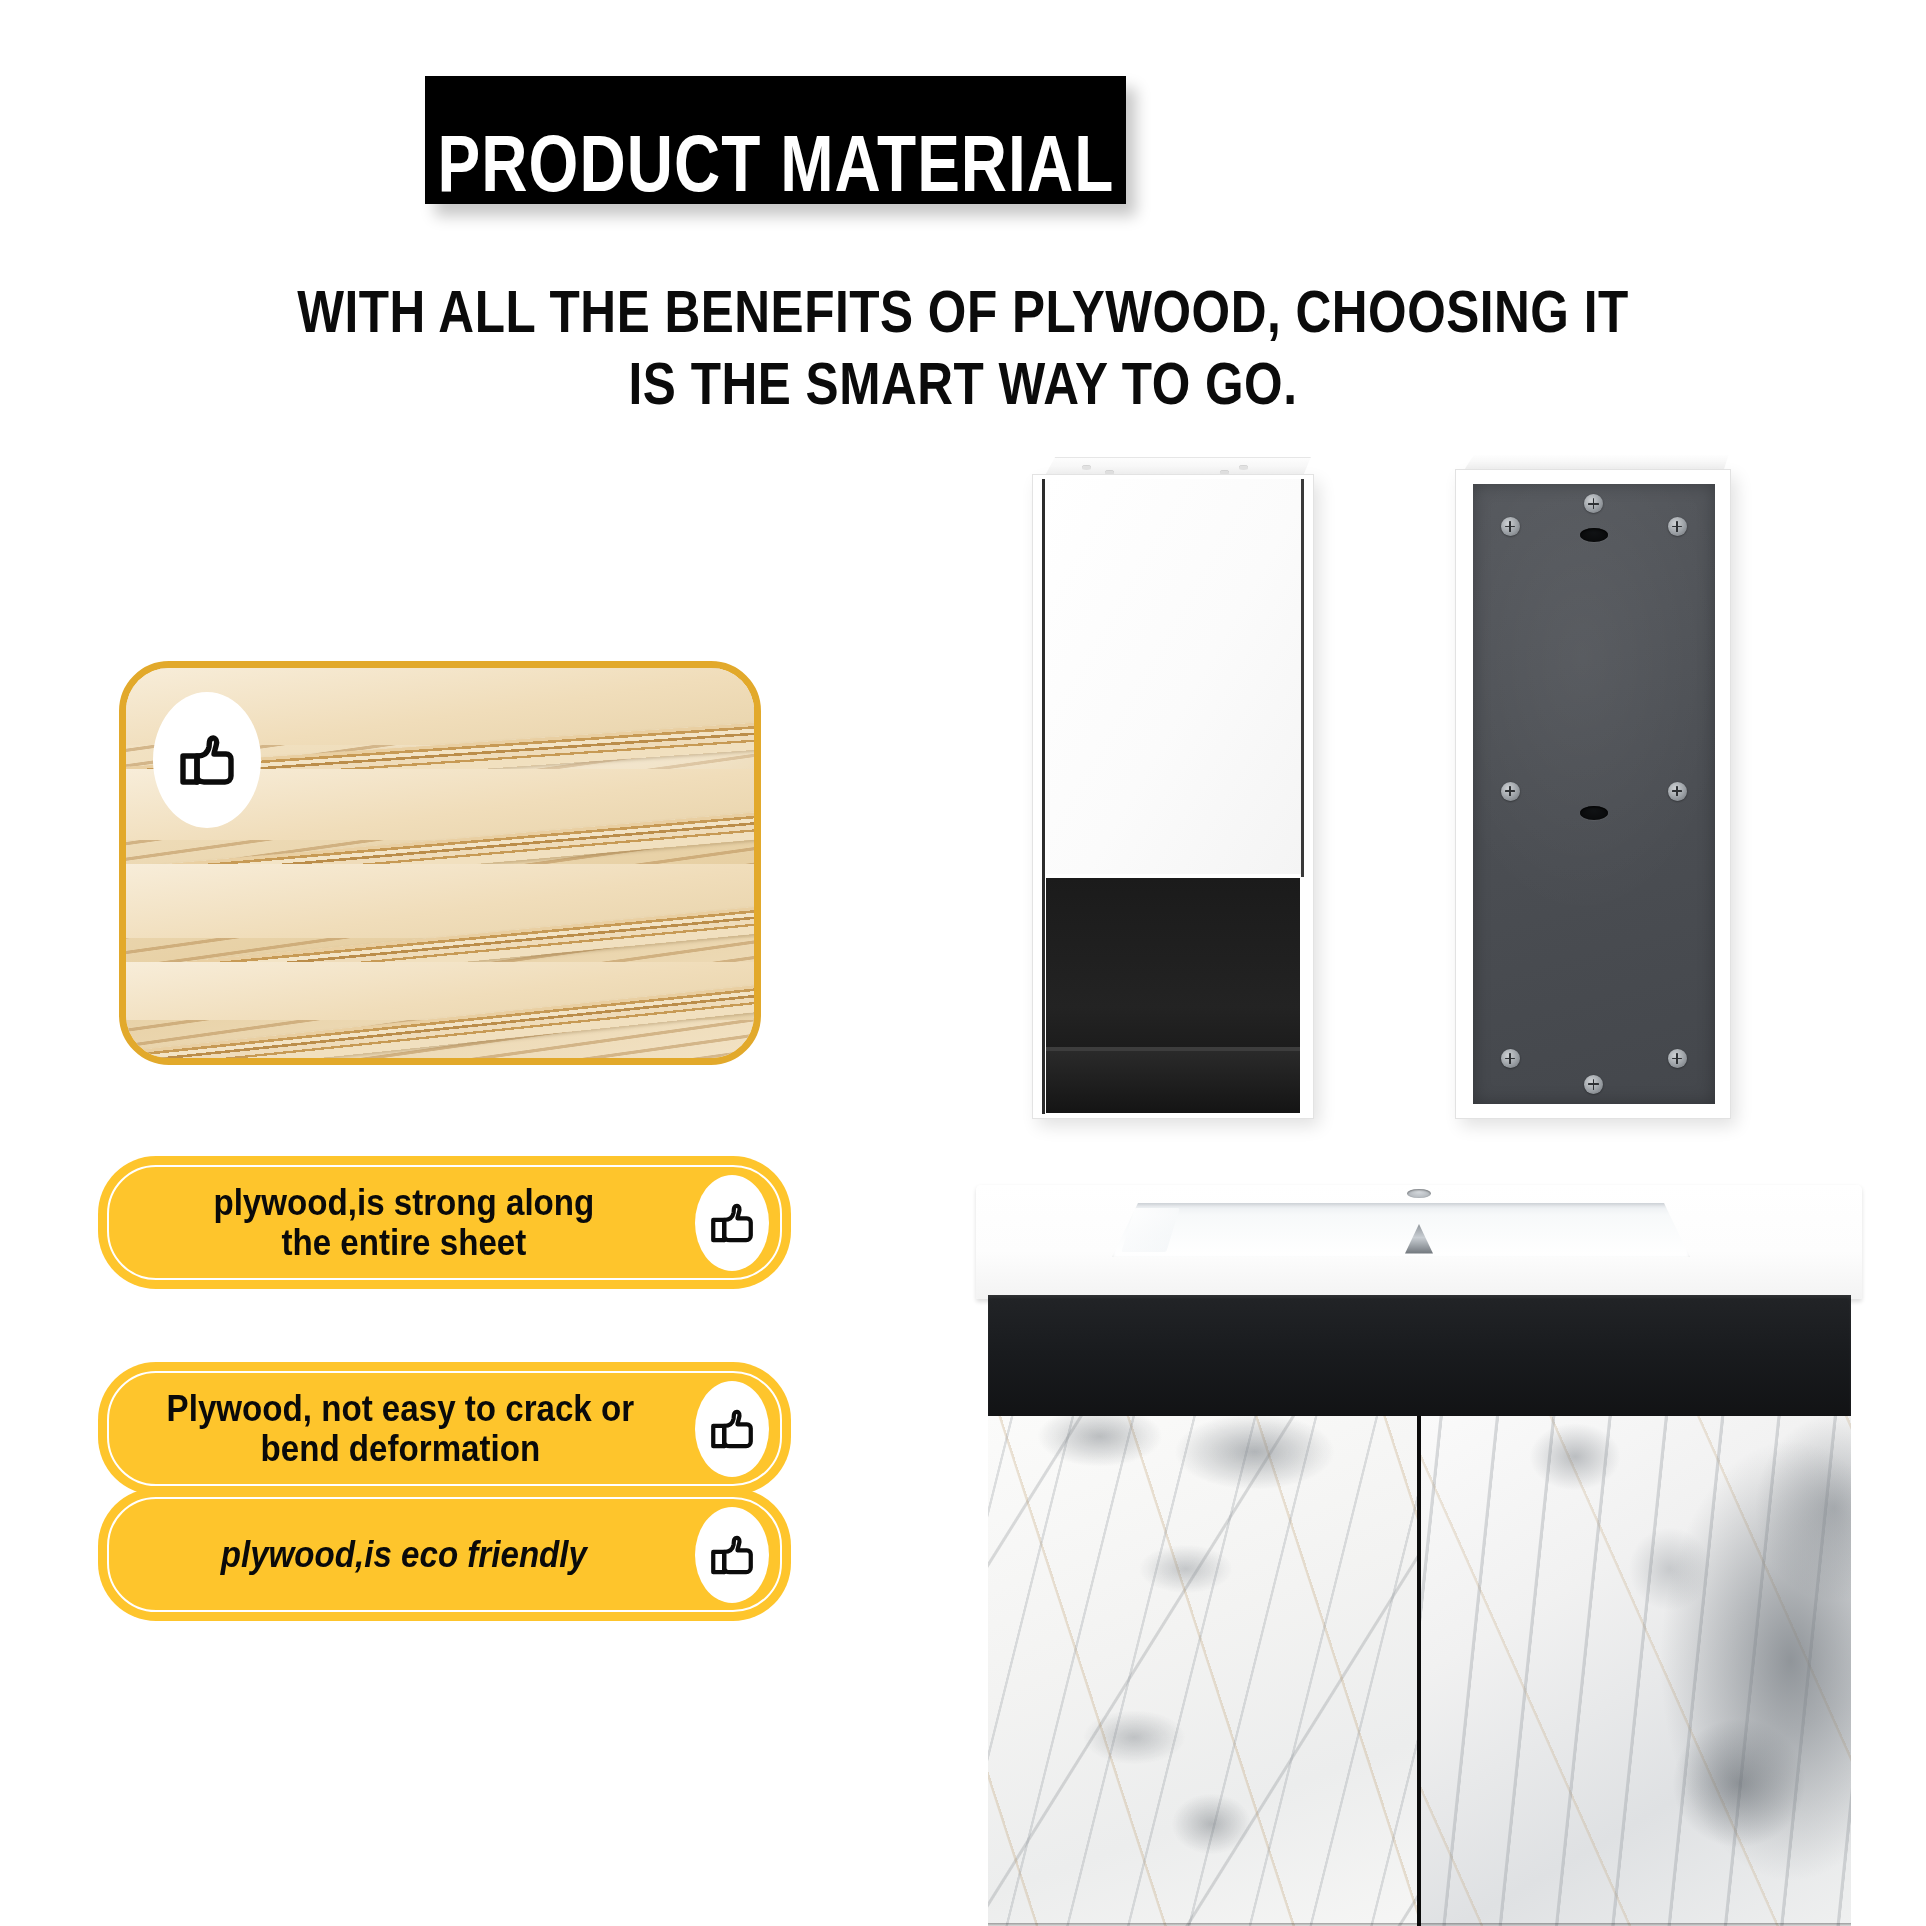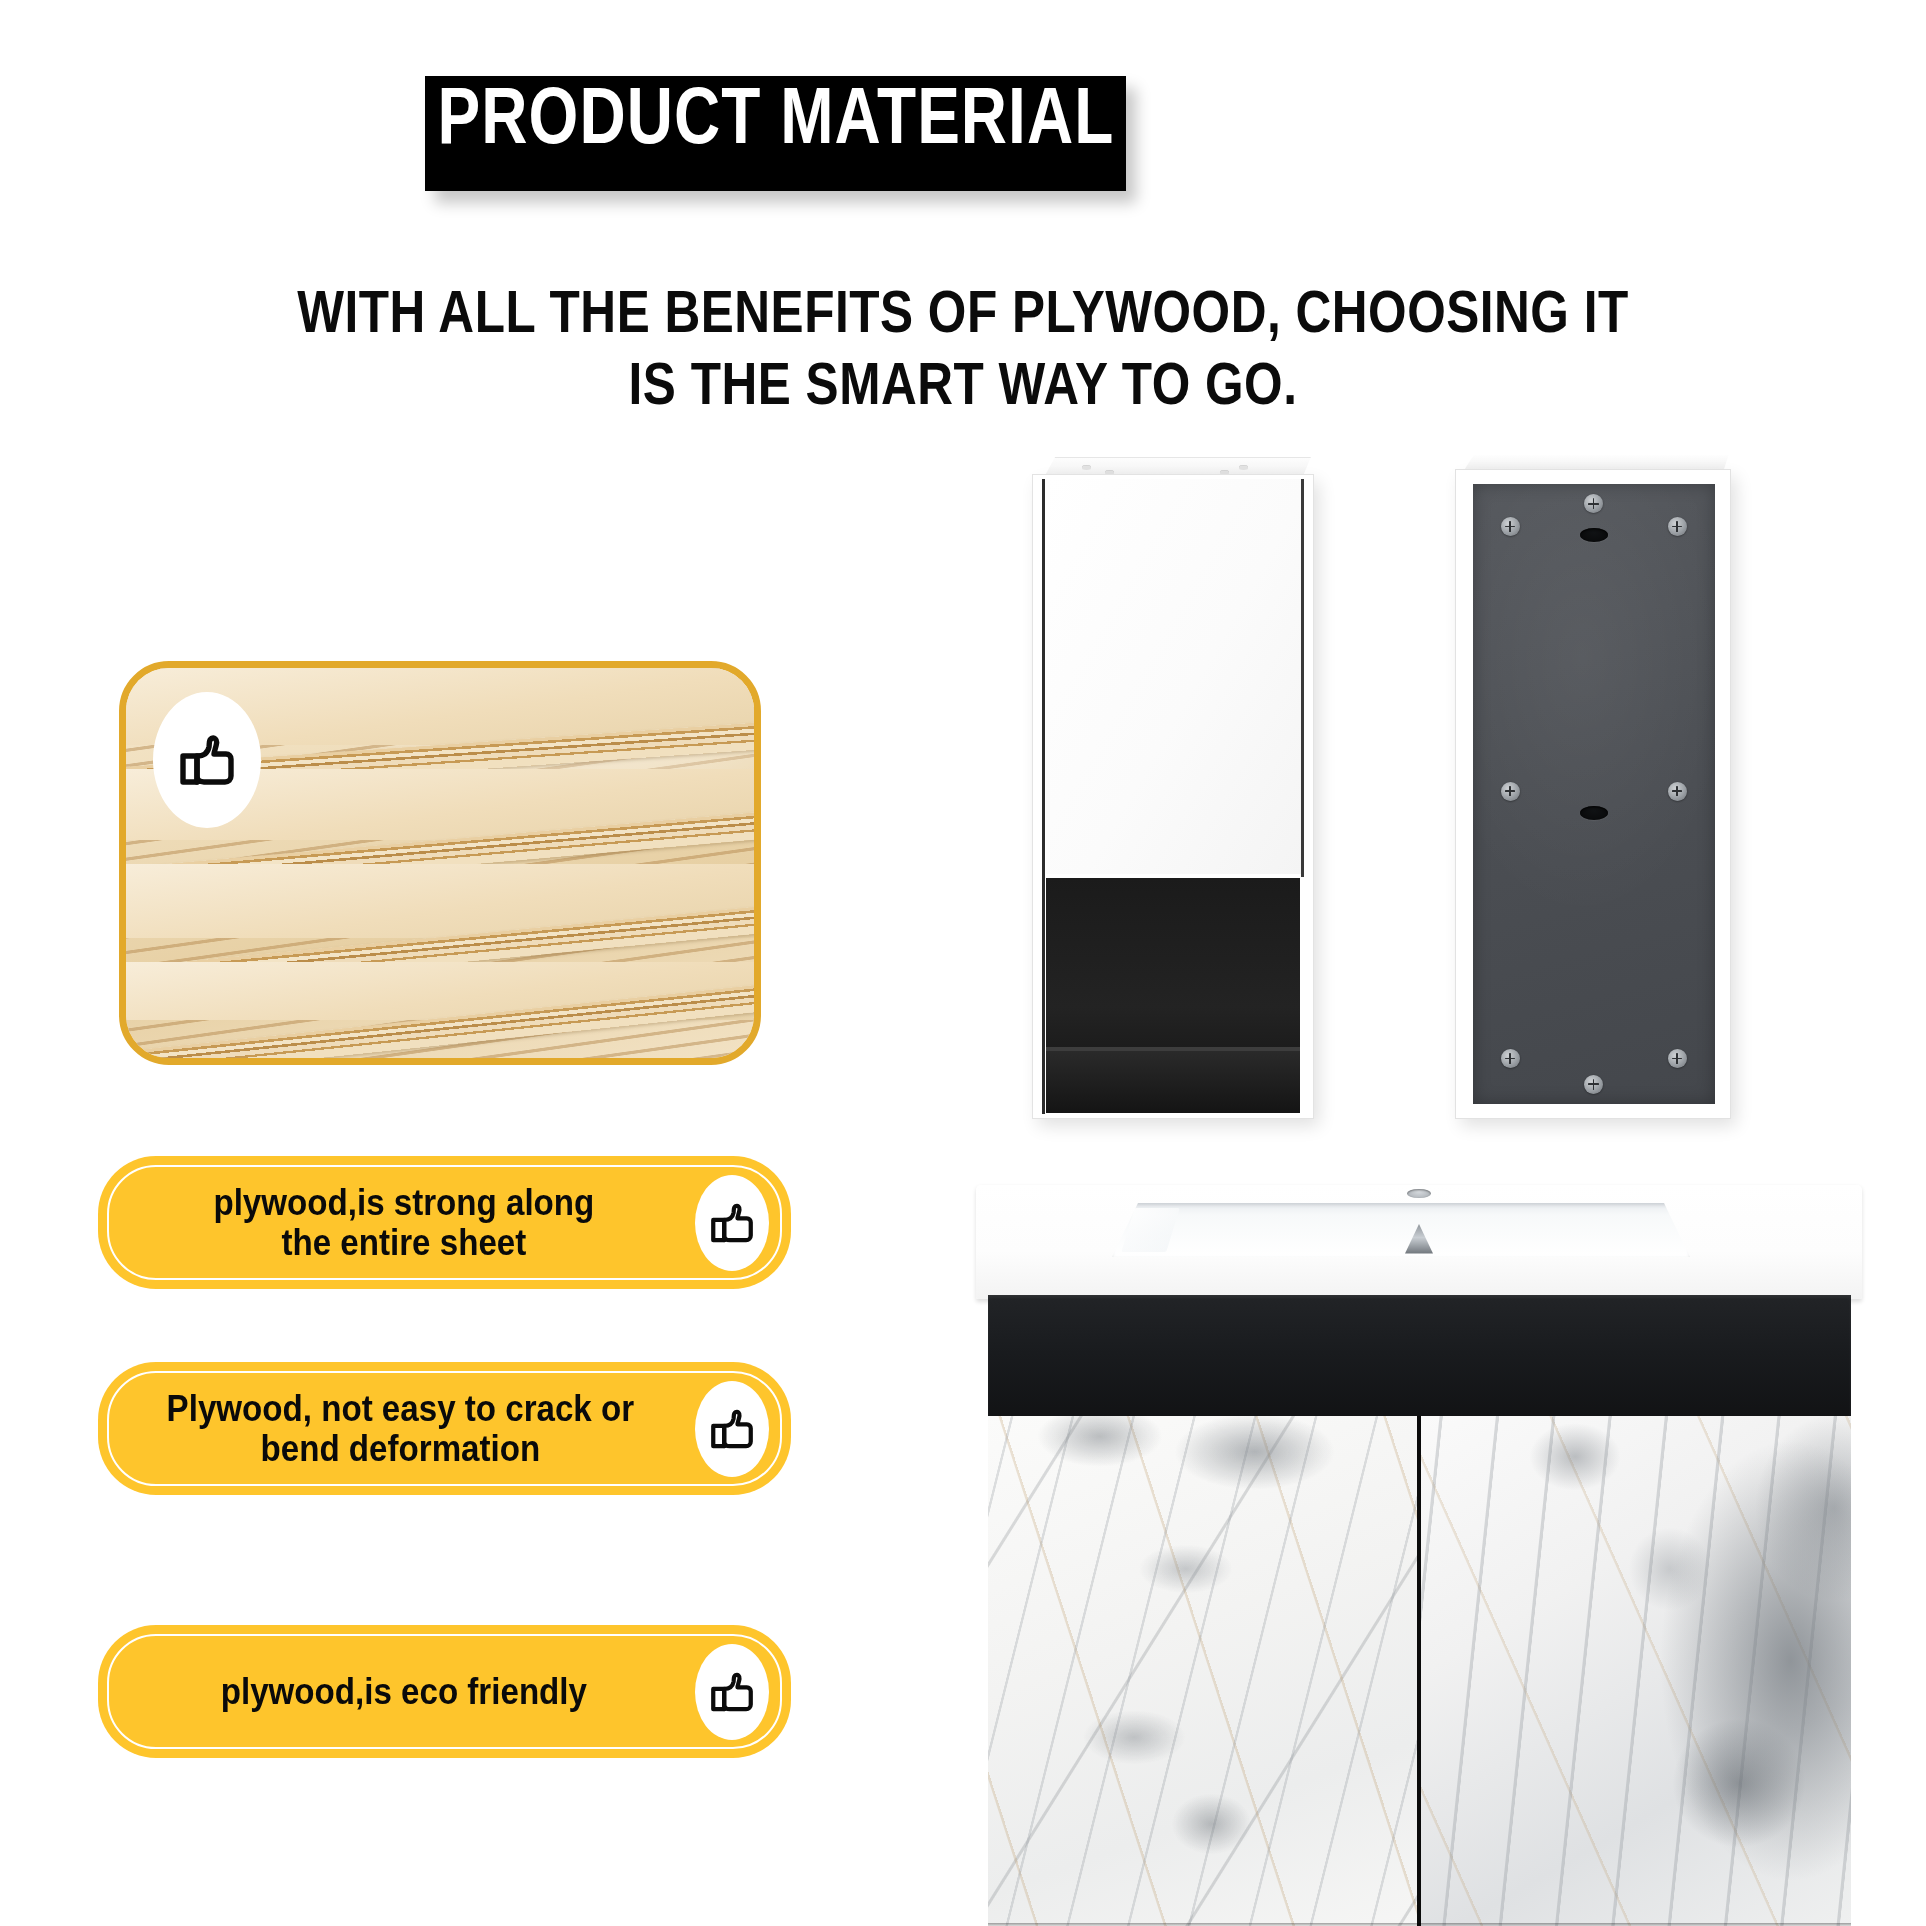--- a/index.html
+++ b/index.html
@@ -2,22 +2,22 @@
 <html style="--gold: #E2A92B; --gold2: #FEC52C;font-size:10.3px"><head>
 <meta charset="utf-8">
 <title>Product Material</title>
 <style>
   html,body{margin:0;padding:0;background:#ffffff;}
   body{width:1926px;height:1926px;position:relative;overflow:hidden;
        font-family:"Liberation Sans",sans-serif;}
 
   
   #title-banner{
-    position:absolute; left:425px; top:76px; width:701px; height:115px;
-    background:#000000; display:flex; align-items:flex-start; justify-content:center;
+    position:absolute; left:425px; top:76px; width:701px; height:128px;
+    background:#000000; display:flex; align-items:flex-end; justify-content:center;
     box-shadow:10.3px 11.6px 14px rgba(0,0,0,0.22);
   }
   #title-text{
     color:#ffffff; font-size:80px; line-height:1; font-weight:bold;
     letter-spacing:1.3px; transform:scaleX(0.80); transform-origin:center center;
     white-space:nowrap;
   }
 
   
   #subtitle{
@@ -78,21 +78,21 @@
     position:absolute; left:98px; width:693px; height:133px;
     background:var(--gold2,#FEC52C); border-radius:58px;
     box-sizing:border-box; display:flex; align-items:center;
   }
   .pill::after{ 
     content:""; position:absolute; left:9px; top:9px; right:9px; bottom:9px;
     border:2.6px solid #ffffff; border-radius:49px; pointer-events:none;
   }
   #pill-0{ top:1156px; }
   #pill-1{ top:1362px;gap:7px; }
-  #pill-2{ top:1625px; }
+  #pill-2{ top:1488px;font-style:italic; }
 
   .pill-text{
     flex:1 1 auto; text-align:center; color:#0a0a0a;
     font-size:36px; font-weight:bold; line-height:1.10;
     padding:0 19px 0 35px; z-index:2;
     transform:scaleX(0.92); transform-origin:center center;
   }
   .pill-badge{
     flex:0 0 auto; width:74px; height:96px; margin-right:22px;
     background:#ffffff; border-radius:50%;

